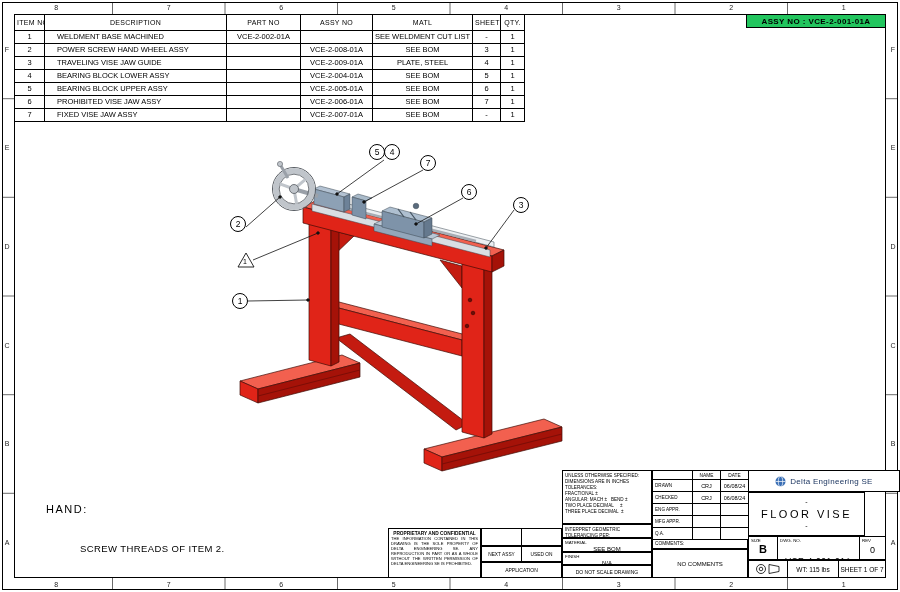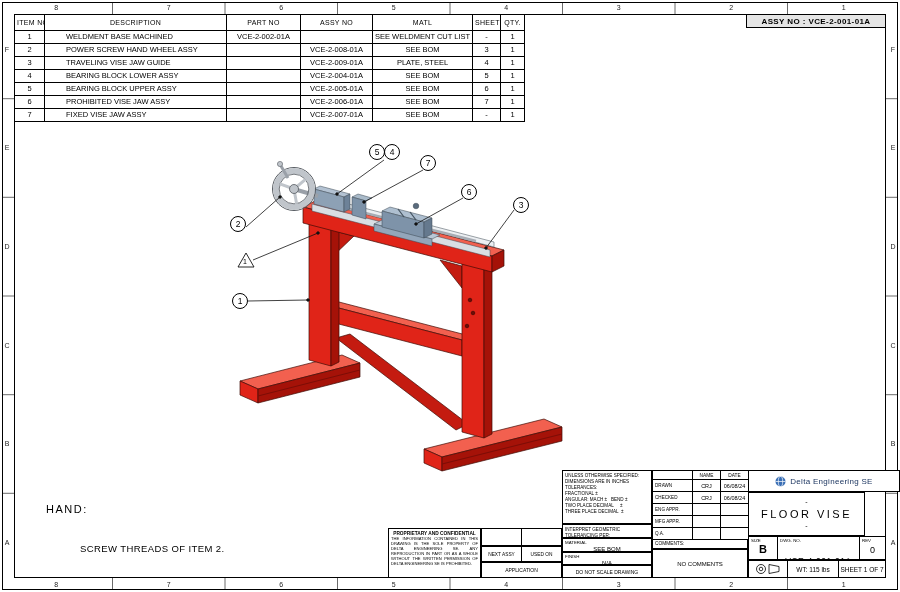--- a/index.html
+++ b/index.html
@@ -12,23 +12,23 @@
 
   
   .zone-h{position:absolute;left:0;width:900px;height:11px;display:flex;justify-content:space-around;align-items:center;font-size:7px;color:#222}
   .zone-v{position:absolute;top:0;height:592px;width:10px;display:flex;flex-direction:column;justify-content:space-around;align-items:center;font-size:7px;color:#222}
   #zt{top:2px}#zb{bottom:2px}#zl{left:2px}#zr{right:2px}
 
   
   #bom{position:absolute;left:14px;top:14px;width:510px;border-collapse:collapse;table-layout:fixed;background:#fff}
   #bom th,#bom td{border:1px solid #000;font-weight:normal;font-size:7.5px;line-height:1;padding:1px 2px;height:13px;text-align:center;overflow:hidden;white-space:nowrap}
   #bom th{font-size:7px;height:16px;letter-spacing:.3px}
-  #bom td:nth-child(2){text-align:left;padding-left:21px}
-
-  #assy-box{position:absolute;left:746px;top:14px;width:140px;height:14px;border:1px solid #000;background:#e5e5e5;display:flex;align-items:center;justify-content:center;font-size:8px;font-weight:bold;letter-spacing:.4px}
+  #bom td:nth-child(2){text-align:left;padding-left:12px}
+
+  #assy-box{position:absolute;left:746px;top:14px;width:140px;height:14px;border:1px solid #000;background:#22c55e;display:flex;align-items:center;justify-content:center;font-size:8px;font-weight:bold;letter-spacing:.4px}
 
   
   .balloon{position:absolute;width:16px;height:16px;border:1px solid #000;border-radius:50%;background:#fff;display:flex;align-items:center;justify-content:center;font-size:8.5px;line-height:1}
   .flag-label{position:absolute;font-size:7px;line-height:1}
 
   
   #notes-heading{position:absolute;left:46px;top:503px;font-size:11px;letter-spacing:1.5px}
   .note-line{position:absolute;font-size:9.5px;letter-spacing:.4px;white-space:nowrap}
   #note-l1{left:76px;top:526px}
   #note-l2{left:80px;top:543px}

